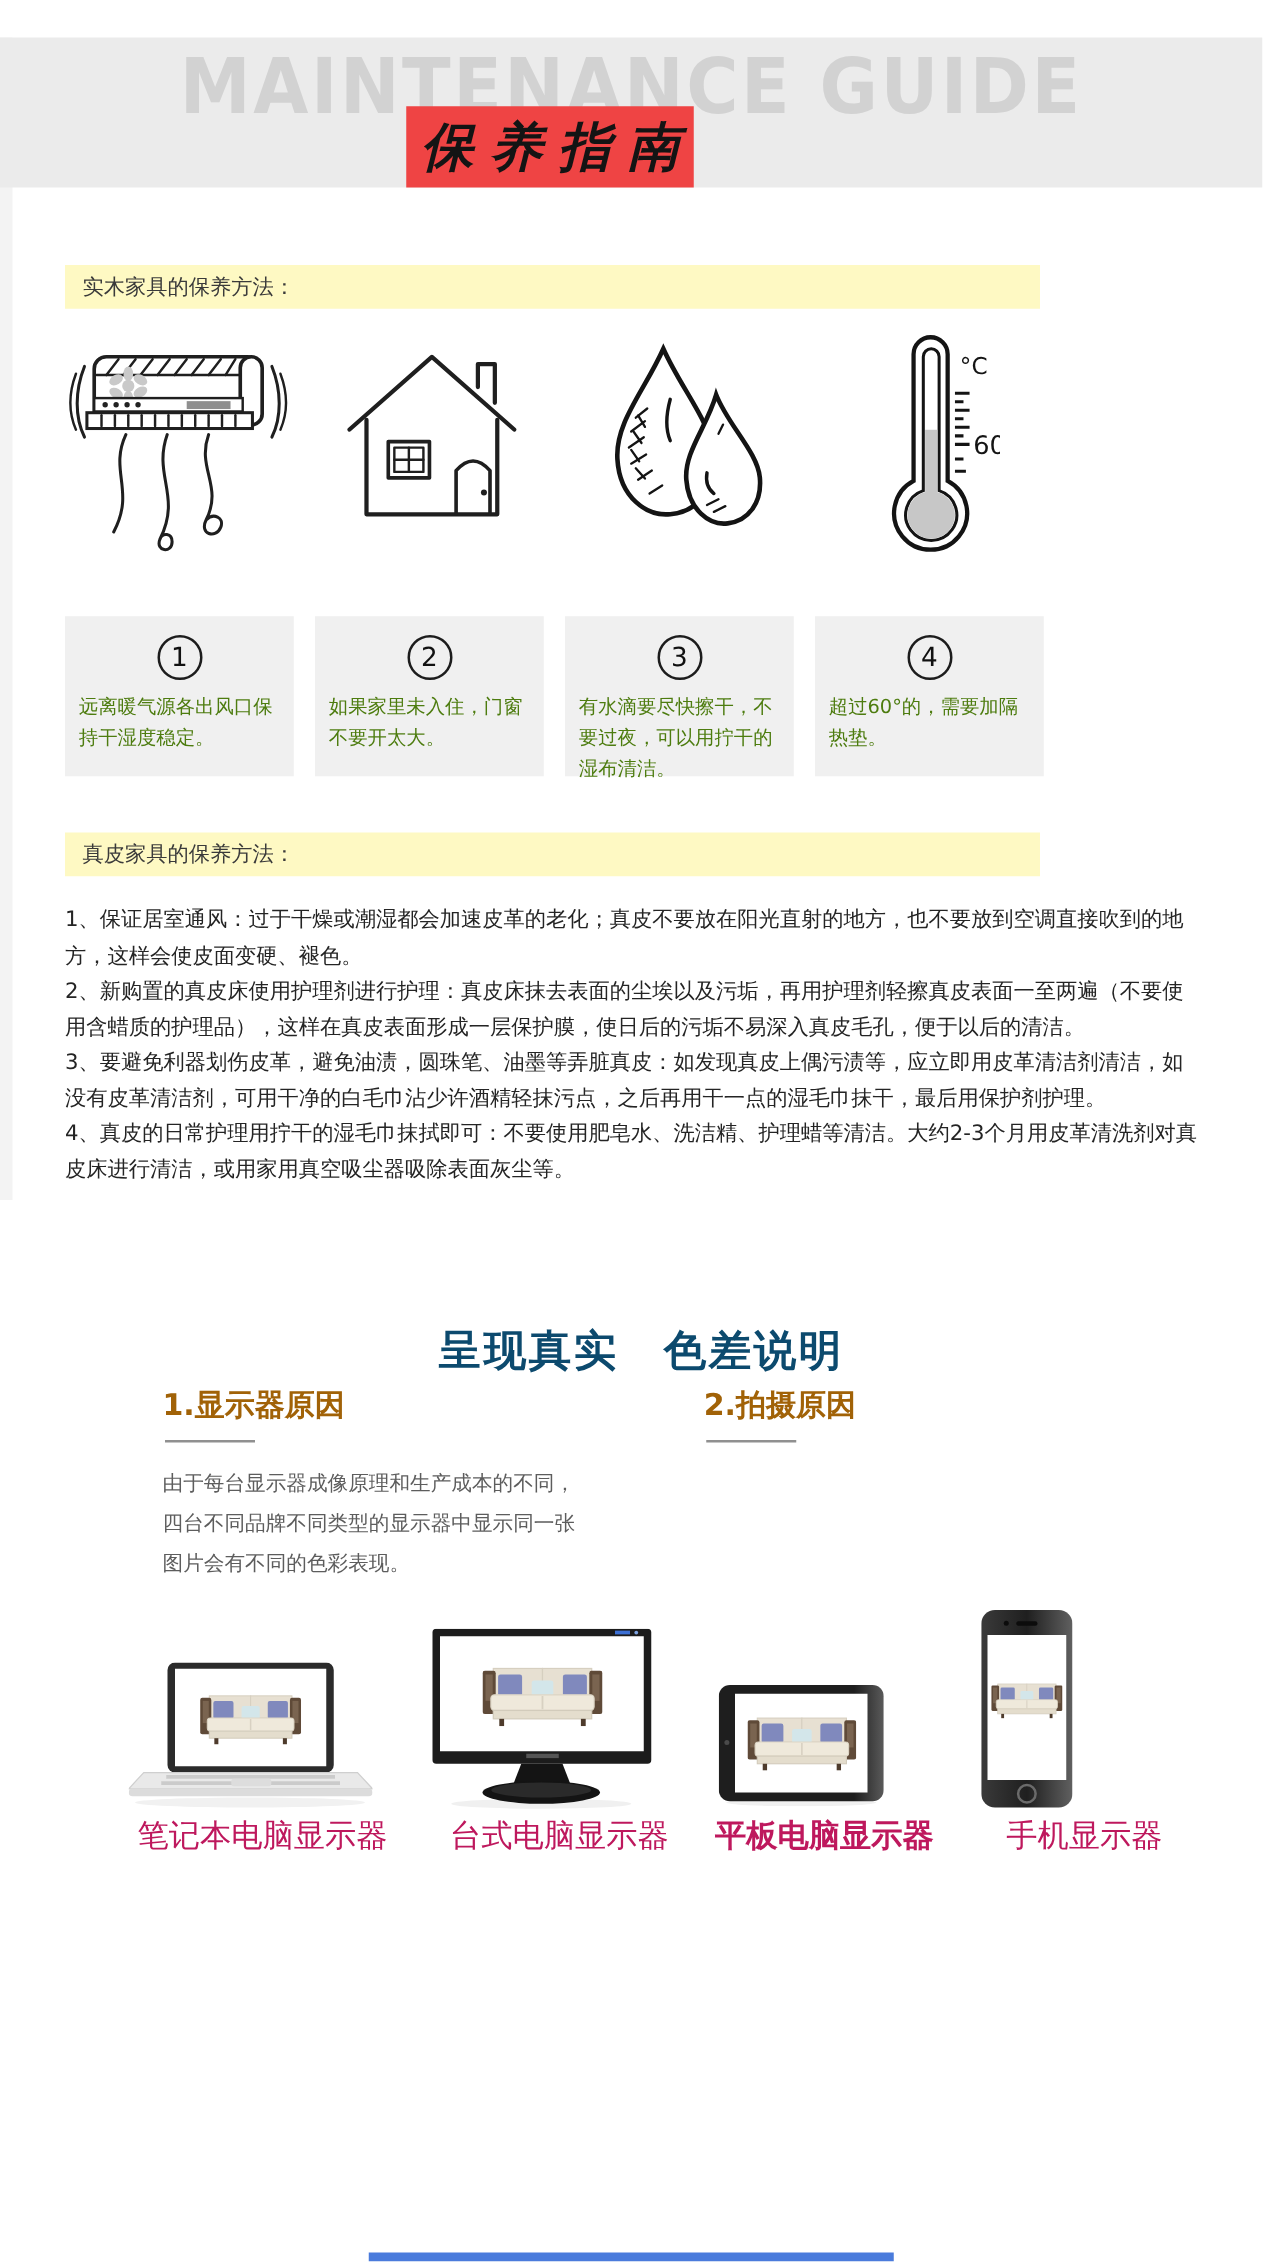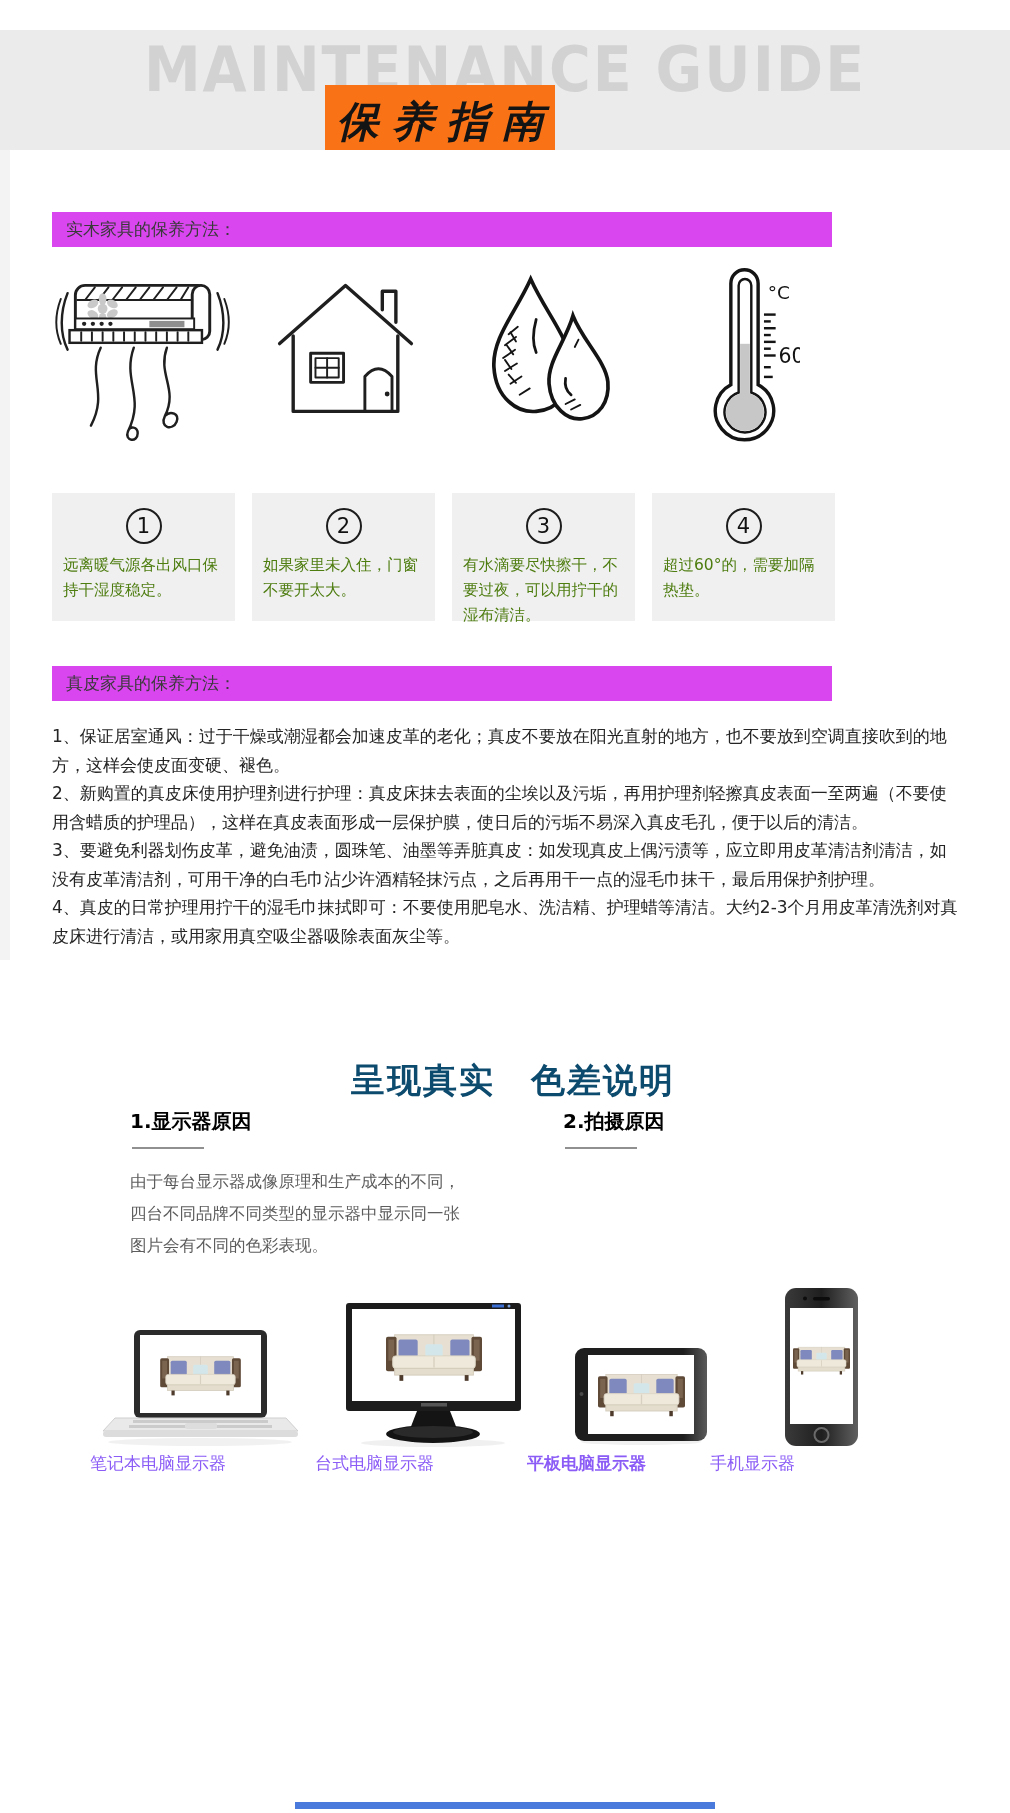--- a/index.html
+++ b/index.html
@@ -5,27 +5,27 @@
   html,body{margin:0;padding:0;background:#fff;}
   .page{position:relative;width:1010px;height:1813px;background:#fff;overflow:hidden;
         font-family:"DejaVu Sans","Liberation Sans",sans-serif;color:#222;padding-left:16px;}
   .left-strip{position:absolute;left:0;top:30px;width:10px;height:930px;background:#f3f3f3;}
 
   
   .hero{position:absolute;left:0;top:30px;width:1010px;height:120px;background:#ebebeb;}
   .hero-en{position:absolute;left:0;right:0;top:4px;text-align:center;font-size:57px;
            font-weight:bold;color:#d2d2d2;letter-spacing:2px;white-space:nowrap;
            transform:scaleY(1.08);transform-origin:top center;}
-  .hero-cn-box{position:absolute;left:325px;top:55px;width:230px;height:65px;background:#f97316;
-               display:flex;align-items:flex-end;justify-content:center;}
+  .hero-cn-box{position:absolute;left:325px;top:55px;width:230px;height:65px;background:#ef4444;
+               display:flex;align-items:center;justify-content:center;}
   .hero-cn{font-family:"DejaVu Serif","Liberation Serif",serif;font-size:42px;font-weight:bold;
            font-style:italic;color:#141414;letter-spacing:13px;padding-left:13px;white-space:nowrap;}
 
   
-  .bar{position:absolute;left:52px;width:780px;height:35px;background:#d946ef;
+  .bar{position:absolute;left:52px;width:780px;height:35px;background:#fef9c3;
        display:flex;align-items:center;padding-left:14px;box-sizing:border-box;
        font-size:17px;color:#3a3a3a;}
   .bar1{top:212px;} .bar2{top:666px;}
 
   
   .icons{position:absolute;left:52px;top:252px;width:783px;height:215px;
          display:grid;grid-template-columns:repeat(4,1fr);gap:17px;}
   .icon-cell{display:flex;justify-content:center;align-items:flex-start;}
   .svgicon{display:block;}
 
@@ -41,32 +41,32 @@
   
   .paras{position:absolute;left:52px;top:722px;width:908px;font-size:17px;
          line-height:28.5px;color:#242424;}
   .paras p{margin:0;}
 
   
   .red-title{position:absolute;left:0;right:0;top:1030px;text-align:center;
              font-size:34px;font-weight:bold;color:#0c4a6e;letter-spacing:2px;}
   .note-col{position:absolute;top:1108px;}
   .col-1{left:130px;width:330px;} .col-2{left:563px;width:348px;}
-  .col-heading{font-size:20px;font-weight:bold;color:#000000;}
+  .col-heading{font-size:24px;font-weight:bold;color:#a16207;}
   .col-rule{width:72px;height:2px;background:#909090;margin:12px 0 17px 2px;}
   .col-body{font-size:16.5px;line-height:32px;color:#5d5d5d;}
 
   
   .device{position:absolute;}
   .dev-laptop{left:103px;top:1330px;}
   .dev-monitor{left:342px;top:1303px;}
   .dev-tablet{left:575px;top:1348px;}
   .dev-phone{left:785px;top:1288px;}
-  .caption{position:absolute;top:1452px;width:220px;text-align:left;
-           font-size:17px;color:#8b5cf6;}
+  .caption{position:absolute;top:1452px;width:220px;text-align:right;
+           font-size:25px;color:#be185d;}
   .cap-1{left:90px;} .cap-2{left:315px;} .cap-3{left:527px;font-weight:bold;} .cap-4{left:710px;}
 
   .bottom-divider{position:absolute;left:295px;top:1802px;width:420px;height:7px;background:#4a7bdc;}
 </style>
 </head>
 <body>
 
 <div class="page">
 
   <svg width="0" height="0" style="position:absolute" aria-hidden="true">

